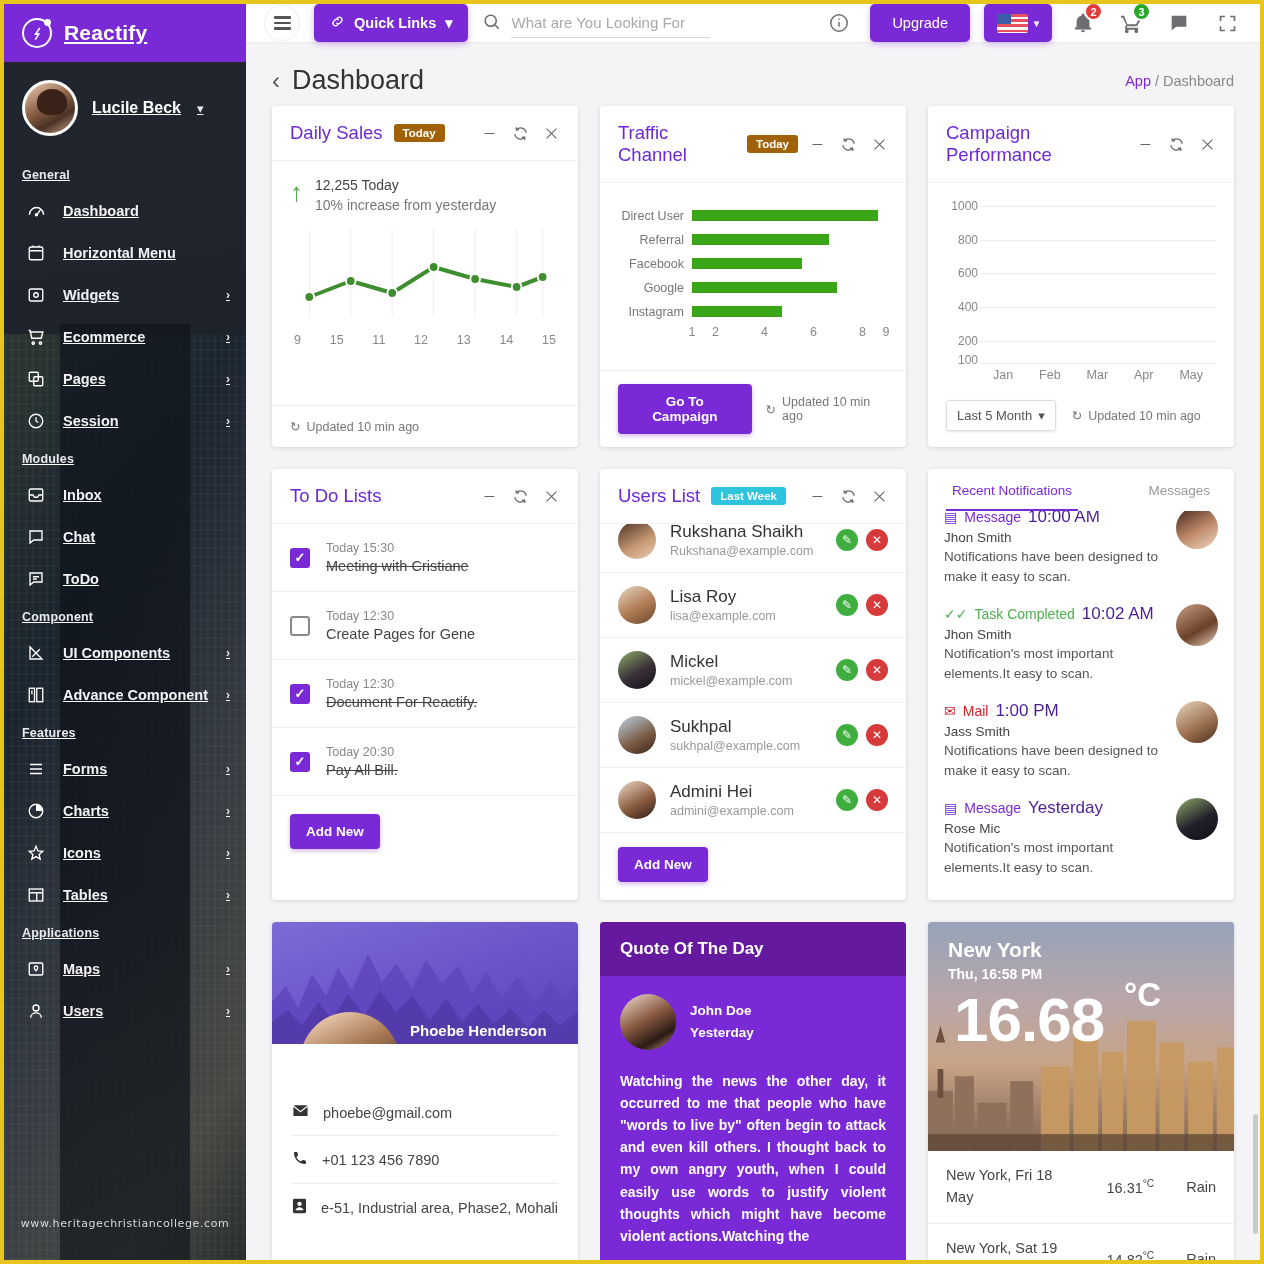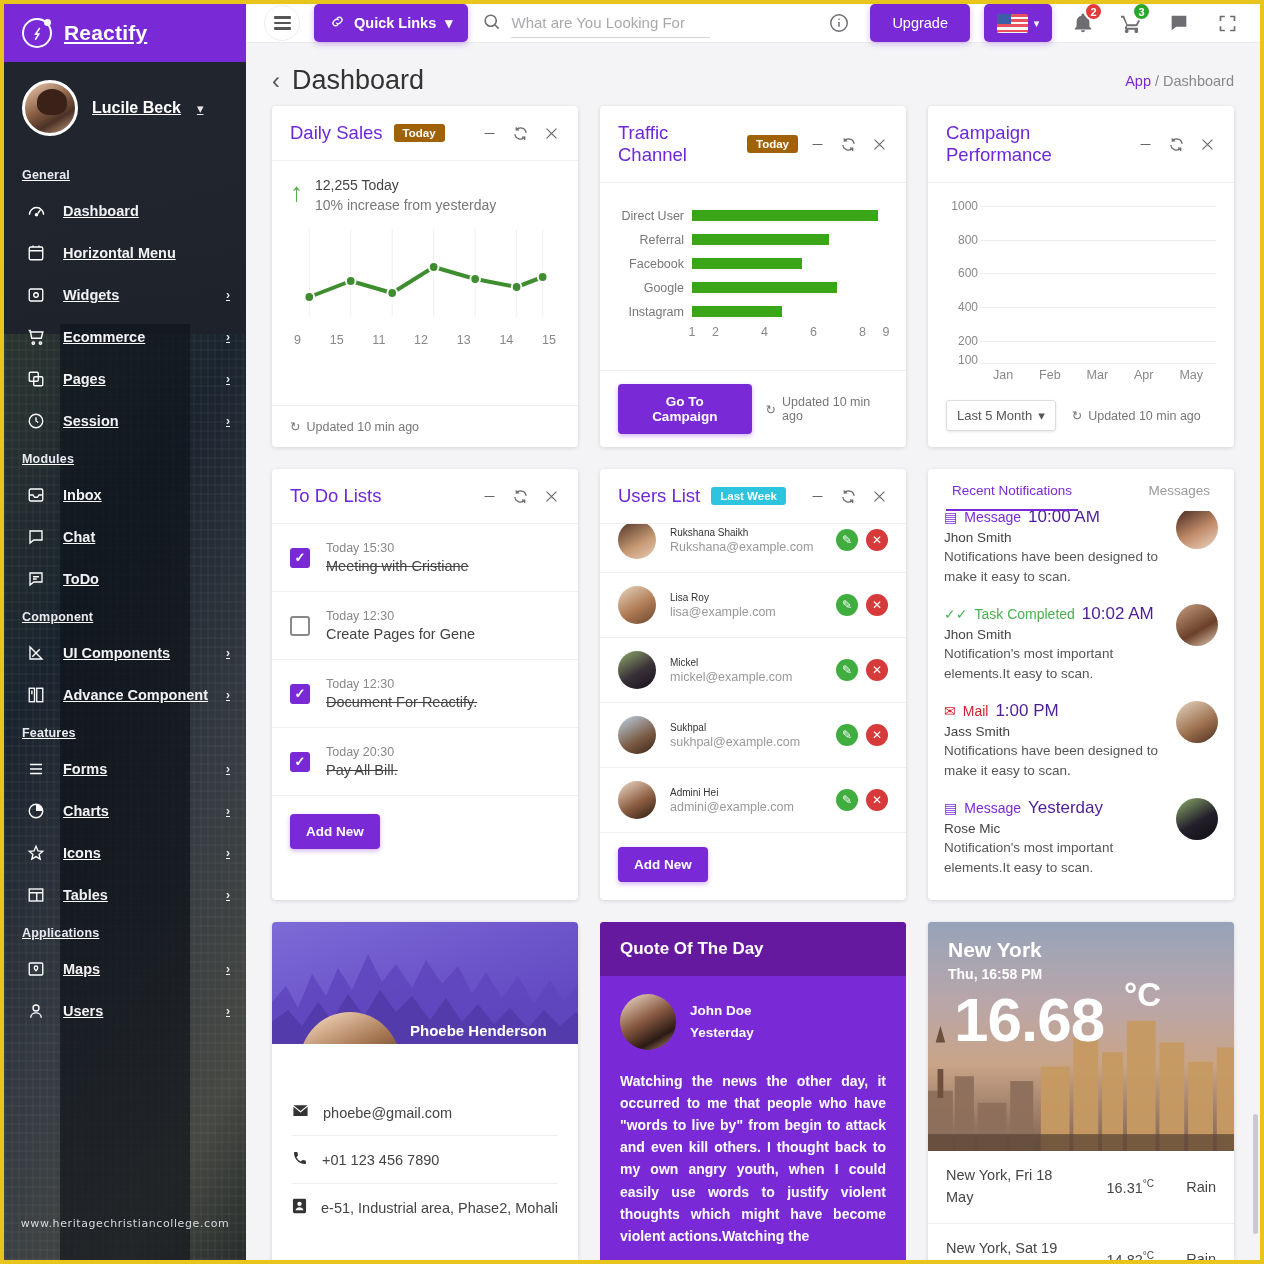--- a/index.html
+++ b/index.html
@@ -158,21 +158,21 @@
   .cbx{width:20px;height:20px;border:2px solid #888;border-radius:3px;flex:0 0 20px;display:flex;align-items:center;
     justify-content:center;cursor:pointer;}
   .cbx.on{background:#7a29d6;border-color:#7a29d6;color:#fff;font-size:13px;font-weight:bold;}
   .todo-time{font-size:12.5px;color:#888;}
   .todo-text{font-size:14.5px;color:#444;margin-top:3px;}
   .todo-text.done{text-decoration:line-through;}
 
   
   .user-row{display:flex;align-items:center;gap:14px;padding:13px 18px;border-bottom:1px solid #f0f0f0;}
   .av{width:38px;height:38px;border-radius:50%;flex:0 0 38px;overflow:hidden;position:relative;}
-  .u-name{font-size:10px;color:#333;}
+  .u-name{font-size:17px;color:#333;}
   .u-mail{font-size:12.5px;color:#999;margin-top:2px;}
   .u-acts{margin-left:auto;display:flex;gap:8px;}
   .act{width:22px;height:22px;border-radius:50%;display:flex;align-items:center;justify-content:center;color:#fff;
     font-size:12px;cursor:pointer;}
   .act.edit{background:#3fae3f;} .act.del{background:#d63a3a;}
 
   
   .ntabs{display:flex;gap:10px;padding:14px 18px 0;position:relative;}
   .ntab{font-size:13.5px;color:#999;padding:0 6px 11px;cursor:pointer;}
   .ntab.active{color:#7a29d6;border-bottom:2px solid #7a29d6;}
@@ -993,21 +993,21 @@
       <div class="q-card">
         <div class="q-head">Quote Of The Day</div>
         <div class="q-body">
           <div class="q-person">
             <div class="q-av" style="background:linear-gradient(150deg,#f3e3d2,#8a5a42 45%,#2b1a14 75%,#c79c7c);"></div>
             <div class="q-nm">
               <div>John Doe</div>
               <div>Yesterday</div>
             </div>
           </div>
-          <div class="q-text">Watching the news the other day, it occurred to me that people who have "words to live by" from begin to attack and even kill others. I thought back to my own angry youth, when I could easily use words to justify violent thoughts which might have become violent actions.Watching the</div>
+          <div class="q-text">Watching the news the other day, it occurred to me that people who have "words to live by" often begin to attack and even kill others. I thought back to my own angry youth, when I could easily use words to justify violent thoughts which might have become violent actions.Watching the</div>
         </div>
       </div>
 
       <div class="w-card">
         <div class="w-hero">
           <svg viewBox="0 0 320 190" preserveAspectRatio="none" style="position:absolute;inset:0;width:100%;height:100%;">
             <rect width="320" height="190" fill="url(#sky)"></rect>
             <defs>
               <linearGradient id="sky" x1="0" y1="0" x2="0" y2="1">
                 <stop offset="0" stop-color="#97a3ba"></stop>

